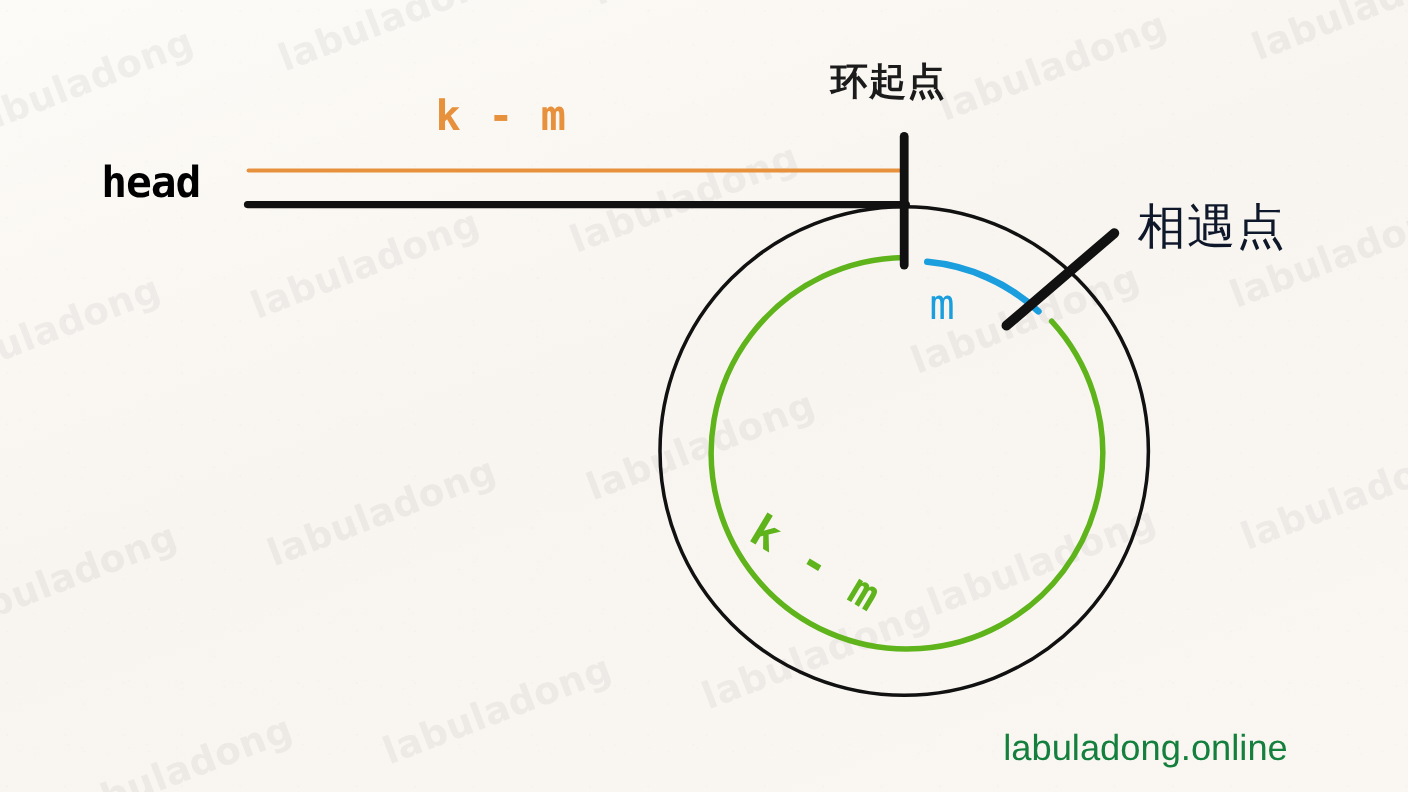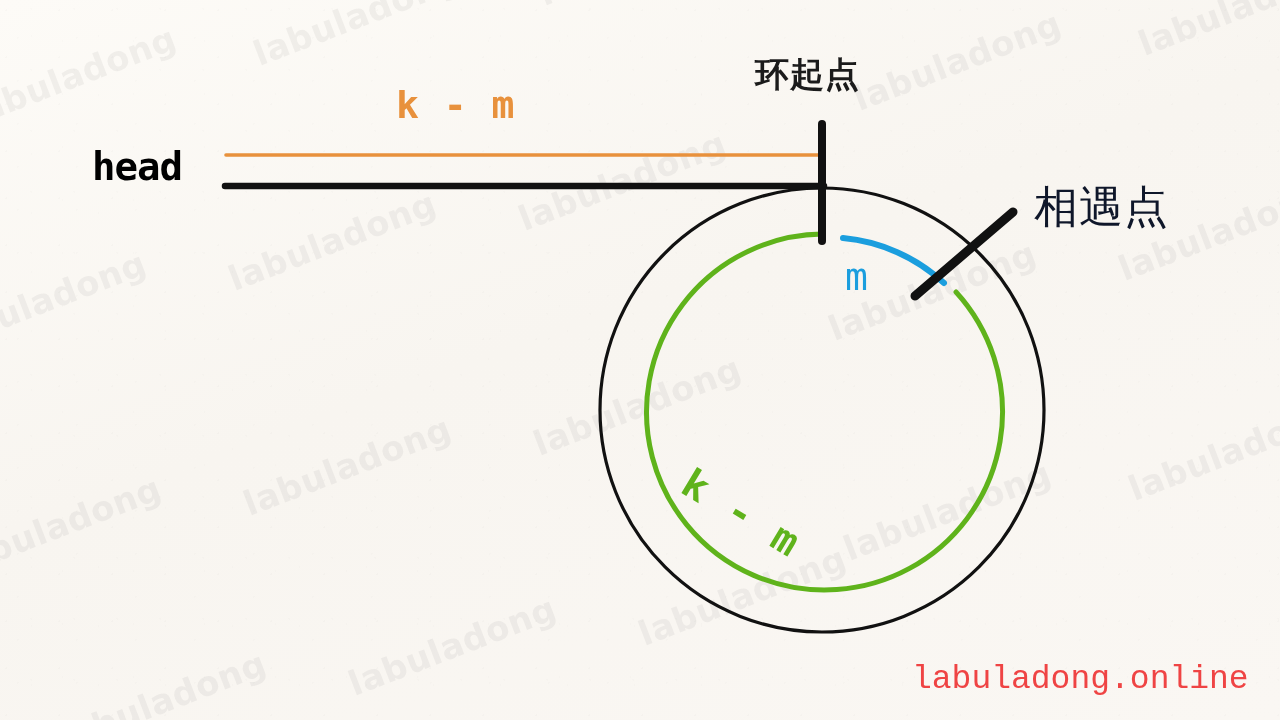--- a/index.html
+++ b/index.html
@@ -113,24 +113,24 @@
     font-size: 40px;
     font-weight: 600;
     color: #5fb31b;
     letter-spacing: 2px;
     transform: rotate(31deg);
     transform-origin: left top;
   }
   .lbl-site {
     left: 912px;
     top: 663px;
-    font-family: Liberation Mono, monospace;
+    font-family: Liberation Sans, sans-serif;
     font-size: 33px;
     font-weight: 500;
-    color: #ef4444;
+    color: #15803d;
     letter-spacing: 0px;
   }
 </style>
 </head>
 <body>
 
 <div id="canvas">
 
   <div class="paper-texture"></div>
 

